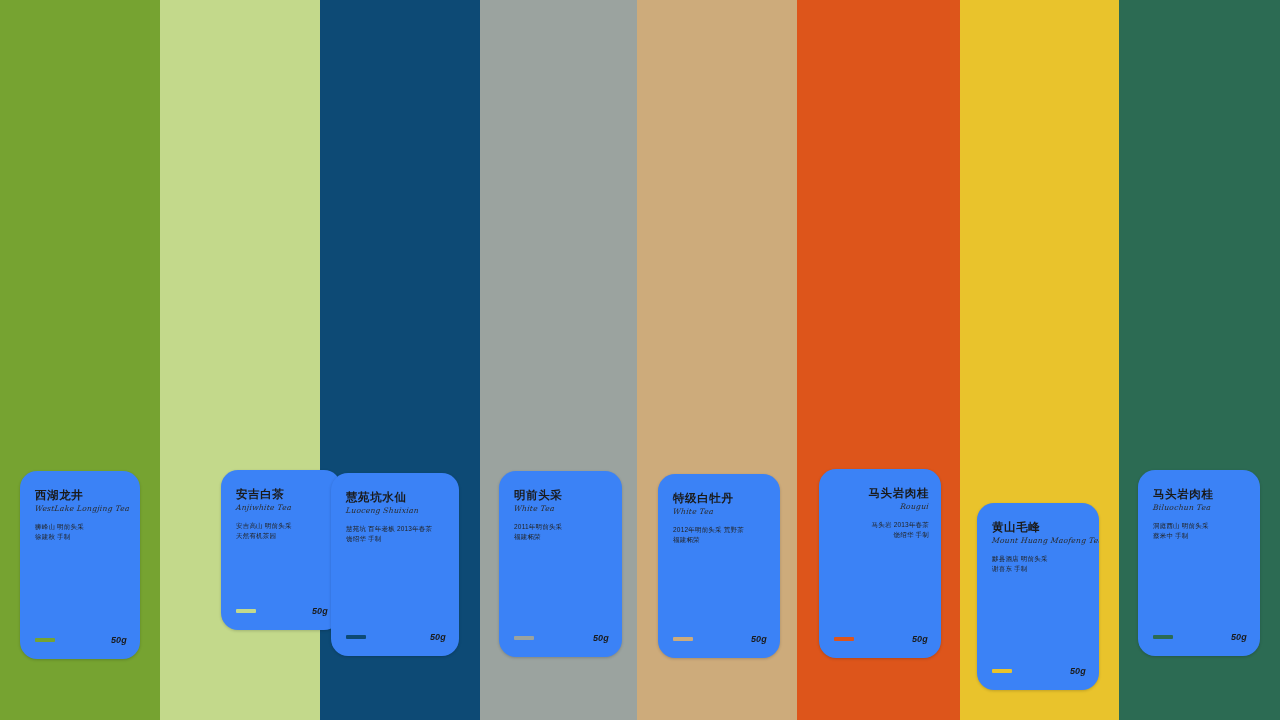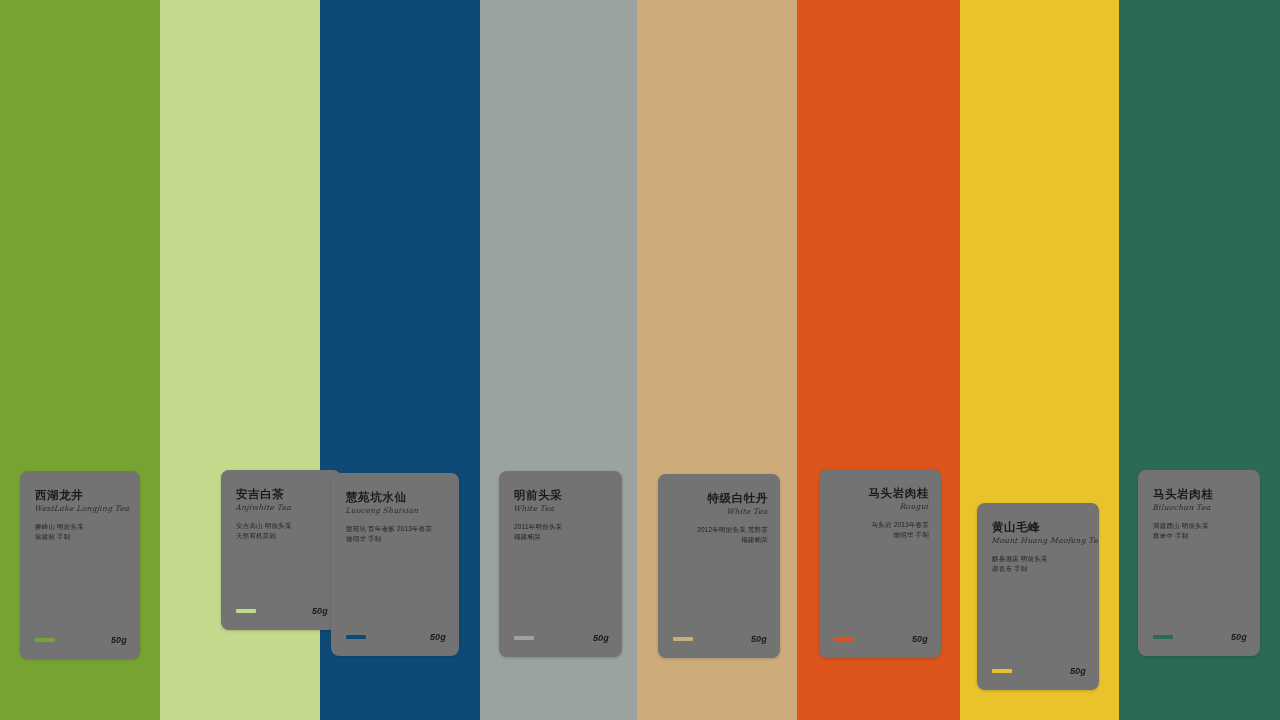--- a/index.html
+++ b/index.html
@@ -22,22 +22,22 @@
     background: #ffffff;
   }
   .stripe {
     position: relative;
     height: 720px;
     flex: 0 0 auto;
     box-sizing: border-box;
   }
   .card {
     position: absolute;
-    background: #737373;
-    border-radius: 8px;
+    background: #3b82f6;
+    border-radius: 17px;
     box-sizing: border-box;
     box-shadow: 0 1px 3px rgba(0,0,0,0.18);
     overflow: hidden;
     padding-left: 48px;
   }
   .card-body {
     position: absolute;
     left: 15px;
     right: 12px;
     top: 17px;
@@ -163,21 +163,21 @@
         <div class="tea-desc">
           <div>2011年明前头采</div>
           <div>福建柘荣</div>
         </div>
       </div>
       <div class="card-footer">
         <div class="swatch" style="background: rgb(155, 163, 159);"></div>
         <div class="weight">50g</div>
       </div>
     </div>
-    <div class="card" style="left: 658px; top: 474px; width: 122px; height: 184px; text-align: right;">
+    <div class="card" style="left: 658px; top: 474px; width: 122px; height: 184px;">
       <div class="card-body">
         <div class="tea-name-cn">特级白牡丹</div>
         <div class="tea-name-en">White Tea</div>
         <div class="tea-desc">
           <div>2012年明前头采 荒野茶</div>
           <div>福建柘荣</div>
         </div>
       </div>
       <div class="card-footer">
         <div class="swatch" style="background: rgb(205, 171, 123);"></div>

